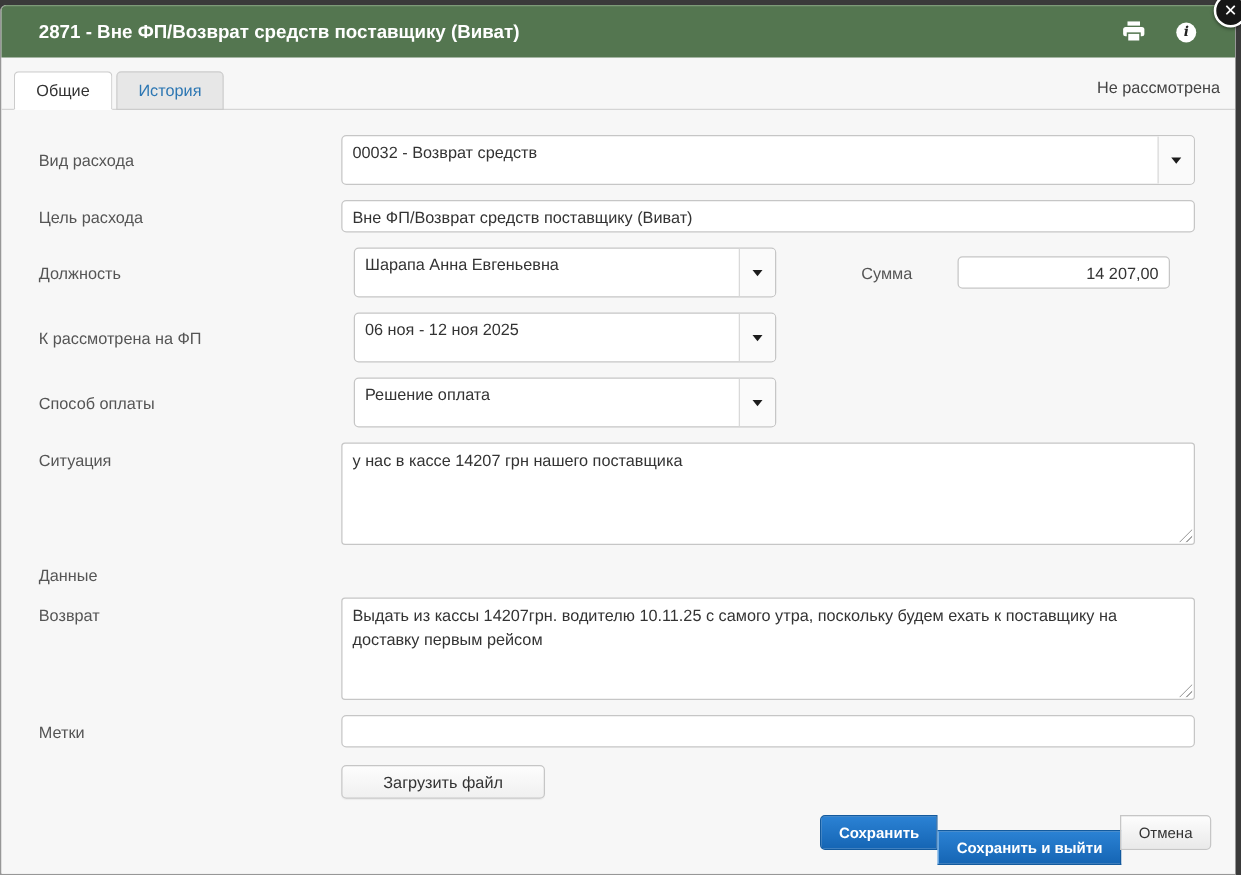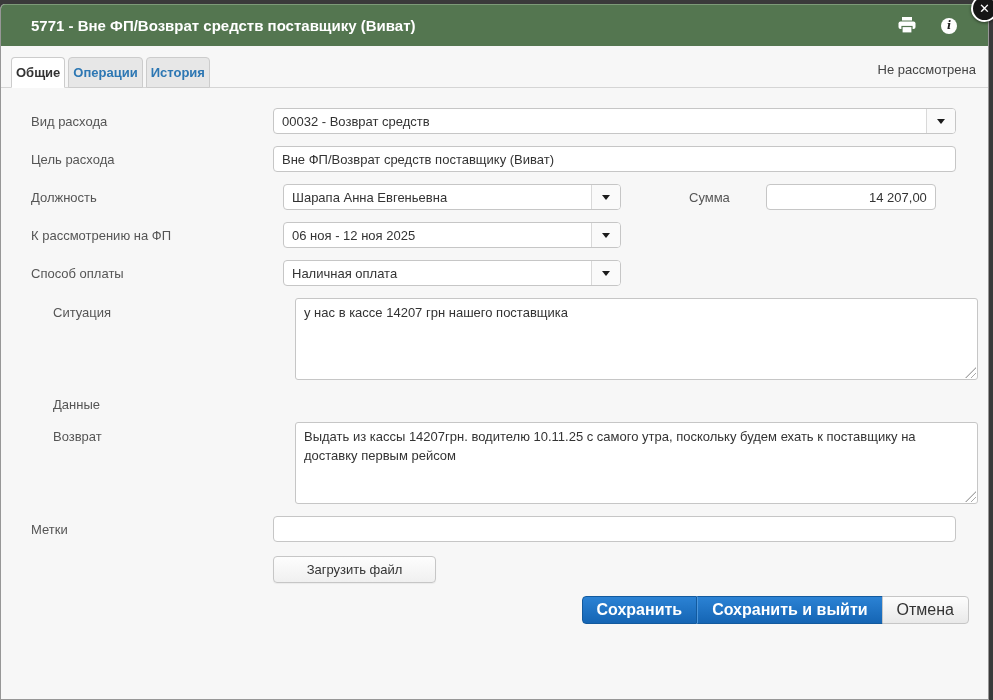--- a/index.html
+++ b/index.html
@@ -32,37 +32,37 @@
     background:#161616; border:2px solid #fff; color:#fff; font-weight:bold; font-size:13px;
     display:flex; align-items:center; justify-content:center; cursor:pointer; z-index:50;
     box-shadow:0 1px 3px rgba(0,0,0,.5);
   }
   
   .tabbar{
     height:42px; display:flex; align-items:flex-end; padding:0 10px;
     border-bottom:1px solid #d5d5d5;
   }
   .tab{
-    height:31px; line-height:29px; padding:0 4px; margin-right:3px; margin-bottom:-1px;
+    height:31px; line-height:29px; padding:0 17px; margin-right:3px; margin-bottom:-1px;
     border:1px solid #ccc; border-radius:4px 4px 0 0; background:#e7e7e7;
-    color:#2d77b3; cursor:pointer;font-weight:bold;
+    color:#2d77b3; cursor:pointer;
   }
   .tab.active{ background:#fff; border-bottom:1px solid #fff; color:#333; cursor:default; }
   .tab-status{ margin-left:auto; color:#444; padding:0 2px 10px 0; }
   
   .content{ padding-top:20px; }
   .row{ display:flex; align-items:center; margin-bottom:12px; }
-  .row.top{ align-items:flex-start;padding-left:22px; }
+  .row.top{ align-items:flex-start; }
   .row.top .flabel{ padding-top:7px; }
   .flabel{ width:272px; padding-left:30px; color:#555; flex:none; }
   .w-full{ width:683px; }
   .w-mid{ width:338px; margin-left:10px; }
   
   .select{
-    display:flex; height:26px; background:#fff; border:1px solid #c6c6c6;
+    display:flex; height:40px; background:#fff; border:1px solid #c6c6c6;
     border-radius:4px; overflow:hidden; cursor:pointer;
   }
   .select .txt{ flex:1; padding:5px 8px 0 8px; white-space:nowrap; overflow:hidden; }
   .select .arrbox{
     width:29px; flex:none; border-left:1px solid #d9d9d9; background:#fafafa;
     display:flex; align-items:center; justify-content:center;
   }
   .tri{ width:0; height:0; border-left:4px solid transparent; border-right:4px solid transparent; border-top:5px solid #1c1c1c; }
   
   input[type=text]{
@@ -82,56 +82,55 @@
     clip-path:polygon(100% 0, 100% 100%, 0 100%);
   }
   
   .upload-row{ margin-top:14px; }
   .btn-upload{
     margin-left:272px; width:163px; height:27px; border:1px solid #c6c6c6; border-radius:4px;
     background:linear-gradient(#fdfdfd,#f0f0f0); color:#333; font:inherit; cursor:pointer;
     box-shadow:0 1px 1px rgba(0,0,0,.05);
   }
   .footer{ display:flex; justify-content:flex-end; padding-right:19px; margin-top:13px; }
-  .btn{ height:28px; padding:0 14px; font:inherit; font-size:16px; cursor:pointer; }
+  .btn{ height:28px; padding:0 14px; font:inherit; font-size:12px; cursor:pointer; }
   .btn-blue{
     background:linear-gradient(#2b82d4,#1565b4); border:1px solid #135a9e;
     color:#fff; font-weight:bold;
   }
   .btn-save{ border-radius:4px 0 0 4px; }
-  .btn-save-exit{ border-radius:0; border-left:1px solid #4c97dd; }
+  .btn-save-exit{ border-radius:0; border-left:1px solid #4c97dd;margin-top:12px; }
   .btn-cancel{
     background:linear-gradient(#fdfdfd,#e9e9e9); border:1px solid #c6c6c6; color:#333;
     border-radius:0 4px 4px 0; margin-left:-1px;
   }
 </style>
 </head>
 <body>
 
 <div class="dialog">
 
   <div class="hdr">
-    <span class="hdr-title">5771 - Вне ФП/Возврат средств поставщику (Виват)</span>
+    <span class="hdr-title">2871 - Вне ФП/Возврат средств поставщику (Виват)</span>
     <span class="hdr-icons">
       <span class="icon-btn">
         <svg width="20" height="17" viewBox="0 0 20 17">
           <rect x="5" y="0" width="10" height="3.5" fill="#fff"></rect>
           <rect x="1.5" y="4.5" width="17" height="7.5" rx="2" fill="#fff"></rect>
           <rect x="5" y="9.5" width="10" height="6.5" fill="#fff" stroke="#547650" stroke-width="1.2"></rect>
         </svg>
       </span>
       <span class="icon-btn">
         <span class="info-circle">i</span>
       </span>
     </span>
   </div>
 
   <div class="tabbar">
     <div class="tab active">Общие</div>
-    <div class="tab">Операции</div>
     <div class="tab">История</div>
     <div class="tab-status">Не рассмотрена</div>
   </div>
 
   <div class="content">
 
     <div class="row">
       <div class="flabel">Вид расхода</div>
       <div class="select w-full">
         <span class="txt">00032 - Возврат средств</span>
@@ -152,33 +151,33 @@
         <span class="txt">Шарапа Анна Евгеньевна</span>
         <span class="arrbox">
             <span class="tri"></span>
           </span>
       </div>
       <span class="sum-label">Сумма</span>
       <input type="text" class="amount" value="14 207,00" style="">
     </div>
 
     <div class="row">
-      <div class="flabel">К рассмотрению на ФП</div>
+      <div class="flabel">К рассмотрена на ФП</div>
       <div class="select w-mid">
         <span class="txt">06 ноя - 12 ноя 2025</span>
         <span class="arrbox">
             <span class="tri"></span>
           </span>
       </div>
     </div>
 
     <div class="row">
       <div class="flabel">Способ оплаты</div>
       <div class="select w-mid">
-        <span class="txt">Наличная оплата</span>
+        <span class="txt">Решение оплата</span>
         <span class="arrbox">
             <span class="tri"></span>
           </span>
       </div>
     </div>
 
     <div class="row top" style="margin-bottom:10px;">
       <div class="flabel">Ситуация</div>
       <div class="ta-wrap">
         <textarea style="">у нас в кассе 14207 грн нашего поставщика</textarea>

